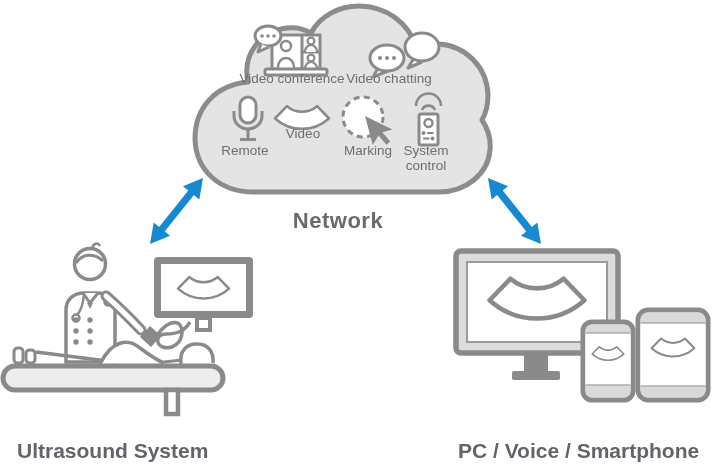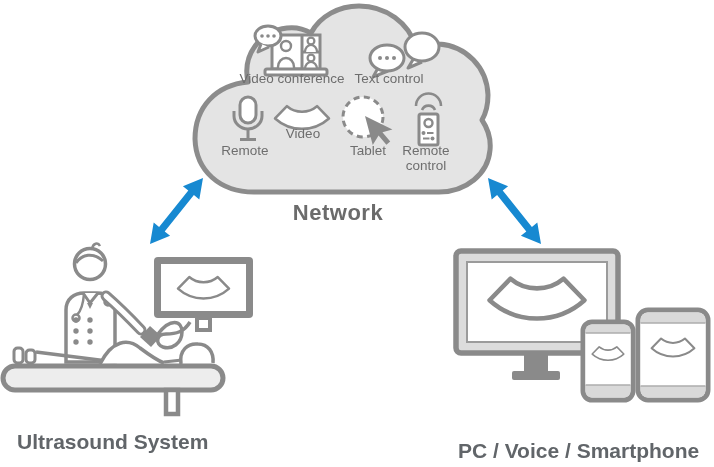--- a/index.html
+++ b/index.html
@@ -74,56 +74,56 @@
 
   <svg class="abs" style="left:362px;top:26px" width="80" height="52" viewBox="0 0 80 52">
     <path class="ol" stroke-width="3" stroke-linejoin="round" d="M 52 32 l -6 10 l 14 -6"></path>
     <ellipse class="ol" cx="60" cy="21" rx="17" ry="14" stroke-width="3"></ellipse>
     <path class="ol" stroke-width="3" stroke-linejoin="round" d="M 16 42 l -5 9 l 15 -6"></path>
     <ellipse class="ol" cx="25" cy="32" rx="17" ry="13" stroke-width="3"></ellipse>
     <circle class="sol" cx="18" cy="32" r="2"></circle>
     <circle class="sol" cx="25" cy="32" r="2"></circle>
     <circle class="sol" cx="32" cy="32" r="2"></circle>
   </svg>
-  <div class="cloud-label" style="left:389px;top:71px">Text control</div>
+  <div class="cloud-label" style="left:389px;top:71px">Video chatting</div>
 
   <svg class="abs" style="left:228px;top:94px" width="40" height="52" viewBox="0 0 40 52">
     <rect class="ol" x="12" y="3" width="16" height="26" rx="8" stroke-width="3"></rect>
     <path class="ln" stroke-width="3" d="M 6 17 v 5 a 14 13 0 0 0 28 0 v -5"></path>
     <line class="ln" x1="20" y1="35" x2="20" y2="44" stroke-width="3"></line>
     <line class="ln" x1="12" y1="45.5" x2="28" y2="45.5" stroke-width="3"></line>
   </svg>
   <div class="cloud-label" style="left:245px;top:143px">Remote</div>
 
   <svg class="abs" style="left:273px;top:103px" width="58" height="32.2" viewBox="-2 0 72 40">
     <path class="ol" stroke-width="3.2" stroke-linejoin="round" d="M 15.3 4 A 29 29 0 0 0 52.7 4 L 67.5 19.2 A 50 50 0 0 1 0.5 19.2 Z"></path>
   </svg>
   <div class="cloud-label" style="left:303px;top:126px">Video</div>
 
   <svg class="abs" style="left:338px;top:92px" width="60" height="58" viewBox="0 0 60 58">
     <circle class="ol" cx="25" cy="25" r="20" stroke-width="3" stroke-dasharray="6 4.5"></circle>
     <g transform="rotate(-15 27 24)">
       <polygon class="sol" points="27,24 27,53.9 35.05,46.4 40.2,57.3 44.8,55.1 39.65,44.1 50,44.1"></polygon>
     </g>
   </svg>
-  <div class="cloud-label" style="left:368px;top:143px">Tablet</div>
+  <div class="cloud-label" style="left:368px;top:143px">Marking</div>
 
   <svg class="abs" style="left:400px;top:92px" width="52" height="58" viewBox="0 0 52 58">
     <path class="ln" stroke-width="2.6" d="M 16 14 A 12.5 12.5 0 0 1 41 14"></path>
     <path class="ln" stroke-width="2.6" d="M 22 18 A 7 7 0 0 1 35 18"></path>
     <rect class="ol" x="19" y="22" width="19" height="31" rx="2" stroke-width="3"></rect>
     <circle class="ol" cx="28.5" cy="31" r="4" stroke-width="2.4"></circle>
     <circle class="sol" cx="23.5" cy="41" r="2"></circle>
     <line class="ln" x1="27" y1="41" x2="33.5" y2="41" stroke-width="2"></line>
     <line class="ln" x1="23" y1="46.5" x2="29.5" y2="46.5" stroke-width="2"></line>
     <circle class="sol" cx="32.5" cy="46.5" r="2"></circle>
   </svg>
-  <div class="cloud-label wrap" style="left:426px;top:143px">Remote control</div>
-
-  <div class="network-label" style="left:338px;top:200px">Network</div>
+  <div class="cloud-label wrap" style="left:426px;top:143px">System control</div>
+
+  <div class="network-label" style="left:338px;top:208px">Network</div>
 
   <svg class="abs" style="left:140px;top:172px" width="75" height="80" viewBox="0 0 75 80">
     <polygon fill="#1789d1" points="63,6 42.9,14.2 48.3,18.5 19.1,54.9 13.7,50.6 10,72 30.1,63.8 24.7,59.5 53.9,23.1 59.3,27.4"></polygon>
   </svg>
 
   <svg class="abs" style="left:480px;top:172px" width="72" height="80" viewBox="0 0 72 80">
     <polygon fill="#1789d1" points="8,6 28.1,14.2 22.7,18.5 51.9,54.9 57.3,50.6 61,72 40.9,63.8 46.3,59.5 17.1,23.1 11.7,27.4"></polygon>
   </svg>
 
   <svg class="abs" style="left:0;top:236px" width="270" height="184" viewBox="0 0 270 184">
@@ -198,16 +198,16 @@
     <g>
       <rect x="133" y="79" width="50" height="78" rx="9" fill="#ffffff" stroke="#8a8a8a" stroke-width="5"></rect>
       <rect x="135.5" y="81.5" width="45" height="73" rx="6" fill="#d9d9d9"></rect>
       <rect x="135.5" y="90" width="45" height="52" fill="#ffffff"></rect>
       <line x1="135.5" y1="90" x2="180.5" y2="90" stroke="#adadad" stroke-width="1.5"></line>
       <line x1="135.5" y1="142" x2="180.5" y2="142" stroke="#adadad" stroke-width="1.5"></line>
       <use href="#fan" x="141" y="102" width="34" height="18.9"></use>
     </g>
   </svg>
 
-  <div class="node-label" style="left:17px;top:430px">Ultrasound System</div>
+  <div class="node-label" style="left:17px;top:439px">Ultrasound System</div>
   <div class="node-label" style="left:458px;top:439px">PC / Voice / Smartphone</div>
 
 </div>
 
 </body></html>

